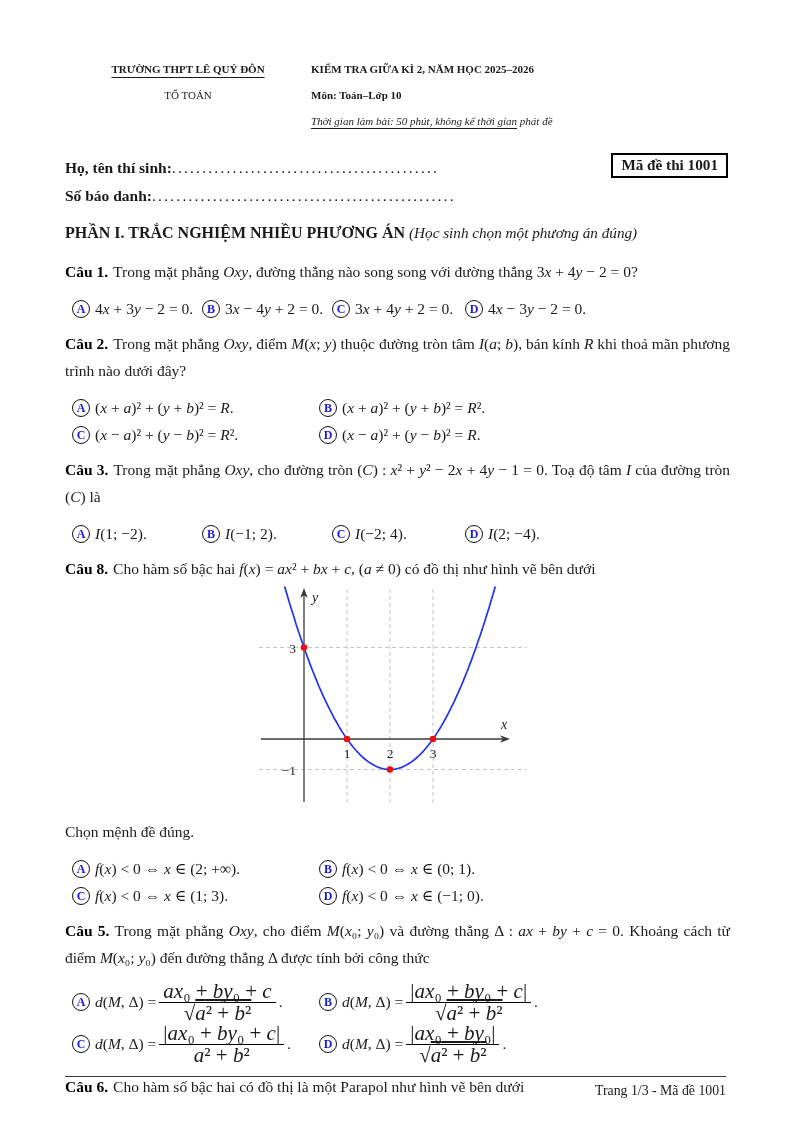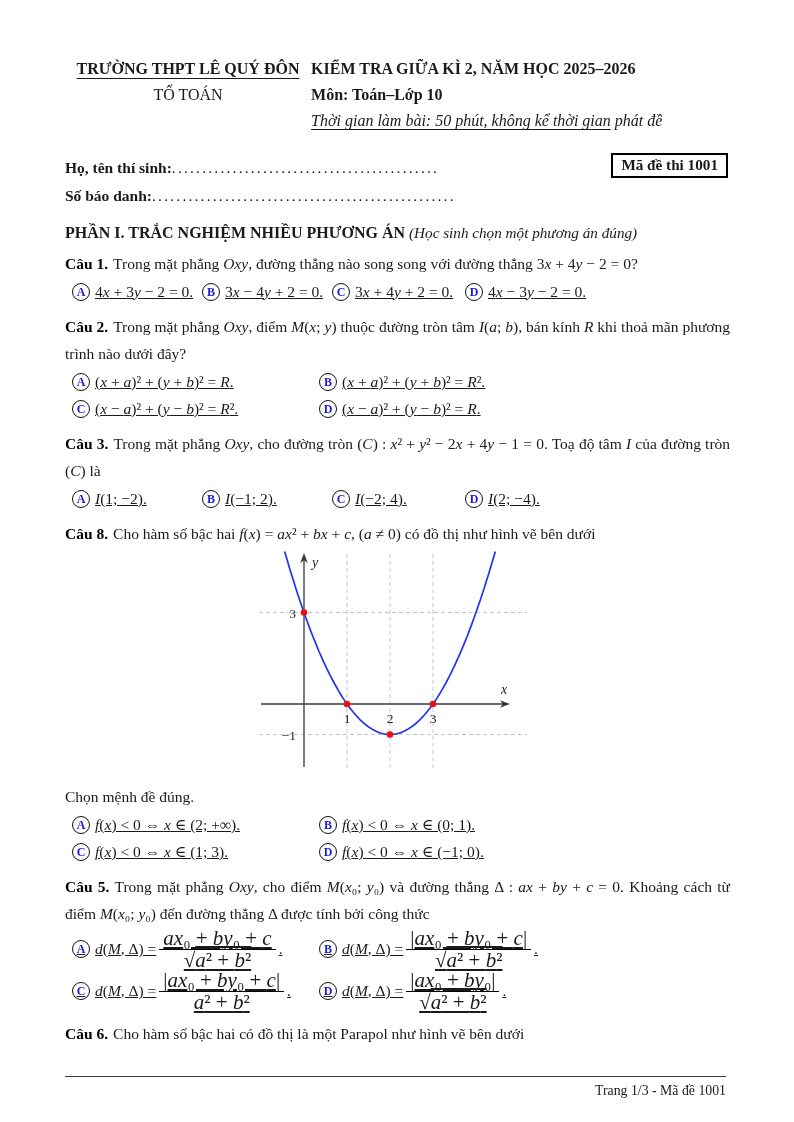--- a/index.html
+++ b/index.html
@@ -4,41 +4,41 @@
 <style>
   html,body{margin:0;padding:0;background:#ffffff;}
   body{width:794px;height:1122px;overflow:hidden;
        font-family:"Liberation Serif","DejaVu Serif",serif;color:#1a1a1a;}
   .page{position:relative;width:794px;height:1122px;box-sizing:border-box;
         padding:56px 64px 0 65px;background:#fff;}
   
   .hdr{display:flex;width:100%;}
   .hdr-left{width:37%;text-align:center;}
   .hdr-right{width:63%;text-align:left;}
-  .hdr div{line-height:26px;font-size:16px;}
+  .hdr div{line-height:26px;font-size:11px;}
   .school{font-weight:bold;text-decoration:underline;text-underline-offset:4px;}
   .pages-note{font-style:italic;}
   .exam-title,.subject{font-weight:bold;}
   .duration{font-style:italic;}
   .u{text-decoration:underline;text-underline-offset:3px;}
   
   .student{position:relative;margin-top:20px;}
   .student .line{line-height:28px;font-size:15.5px;}
   .student b{font-weight:bold;}
   .dots{letter-spacing:2.2px;color:#111;}
   .code-box{position:absolute;right:2px;top:-1px;border:2px solid #000;
             padding:1px 8px 2px 8px;font-weight:bold;font-size:15.2px;}
   
-  .sec{margin:14px 0 8px 0;font-size:16px;font-weight:bold;}
+  .sec{margin:14px 0 16px 0;font-size:16px;font-weight:bold;}
   .sec-sub{font-weight:normal;font-style:italic;font-size:15.2px;}
   
   .question{margin-top:8px;}
   .qtext{margin:0;line-height:27px;font-size:15.5px;text-align:justify;}
   .qlabel{color:#000000;font-weight:bold;margin-right:5px;}
-  .opts{margin-left:7px;margin-top:1px;text-decoration:underline;}
+  .opts{margin-left:7px;margin-top:10px;}
   .cols4{display:grid;grid-template-columns:130px 130px 133px auto;}
   .cols2{display:grid;grid-template-columns:247px auto;}
   .opt{line-height:27px;font-size:15.5px;white-space:nowrap;}
   .circ{display:inline-block;width:16px;height:16px;line-height:16px;border:1px solid #111;
         border-radius:50%;color:#1a1adf;font-weight:bold;font-size:12px;text-align:center;
         margin-right:5px;vertical-align:1px;font-family:"Liberation Serif","DejaVu Serif",serif;}
   
   .frac-opt{line-height:normal;height:42px;display:flex;align-items:center;}
   .frac{display:inline-block;vertical-align:middle;text-align:center;margin:0 3px;font-size:21px;}
   .frac .num{display:block;border-bottom:1.2px solid #000;padding:0 4px 1px 4px;line-height:19px;}

